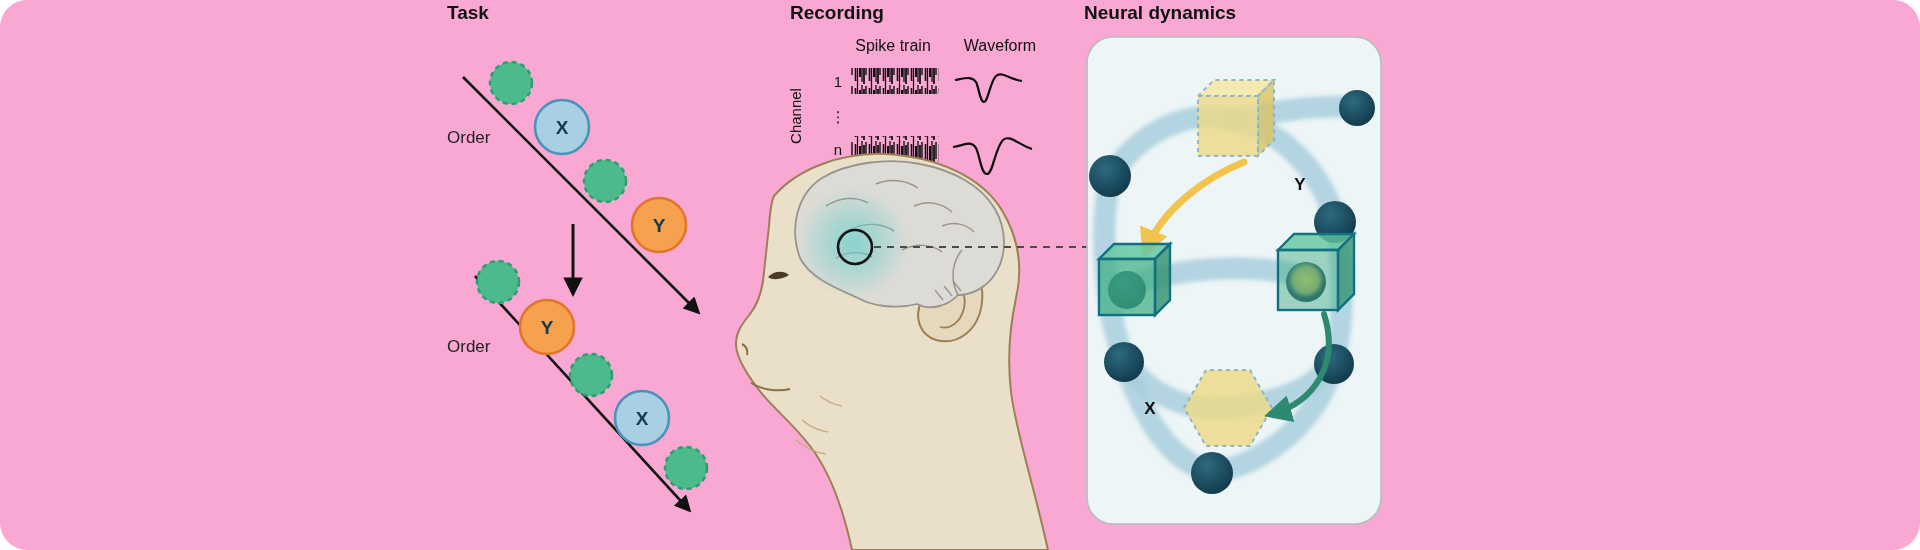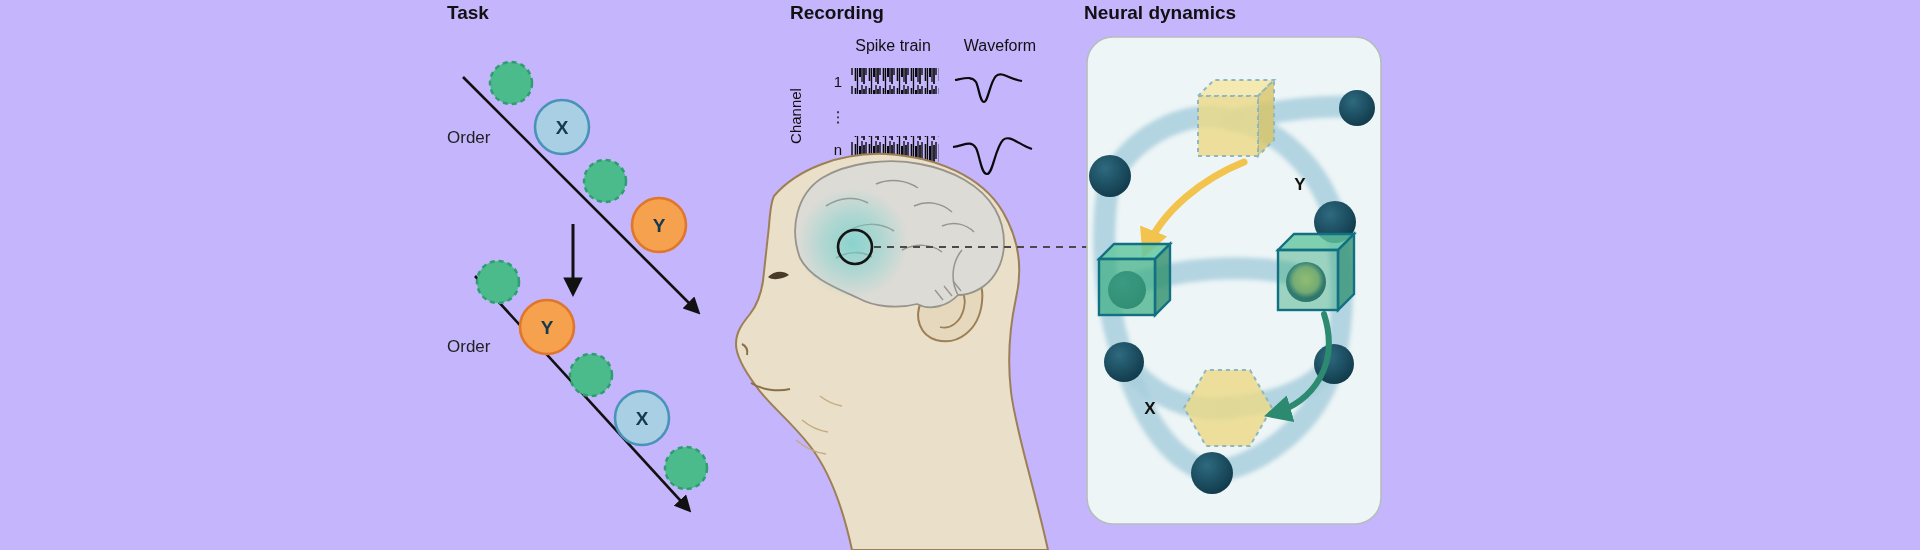--- a/index.html
+++ b/index.html
@@ -1,17 +1,17 @@
 <!DOCTYPE html>
 <html><head>
 <meta charset="utf-8">
 <style>
   html,body{margin:0;padding:0;background:#ffffff;}
-  .stage{position:relative;width:1920px;height:550px;background:#c4b5fd;overflow:hidden;
-         font-family:"Liberation Sans",sans-serif;}
+  .stage{position:relative;width:1920px;height:550px;background:#f9a8d4;overflow:hidden;
+         font-family:"Liberation Sans",sans-serif;border-radius:27px;}
   svg{position:absolute;left:0;top:0;}
   svg text{font-family:"Liberation Sans",sans-serif;}
   .h{font-weight:700;font-size:19px;fill:#111;}
   .lbl{font-size:17px;fill:#222;}
   .sub{font-size:16px;fill:#111;}
   .ch{font-size:15px;fill:#111;}
   .cue{font-weight:700;font-size:19px;fill:#16394e;}
   .state{font-weight:700;font-size:17px;fill:#111;}
 </style>
 </head>

